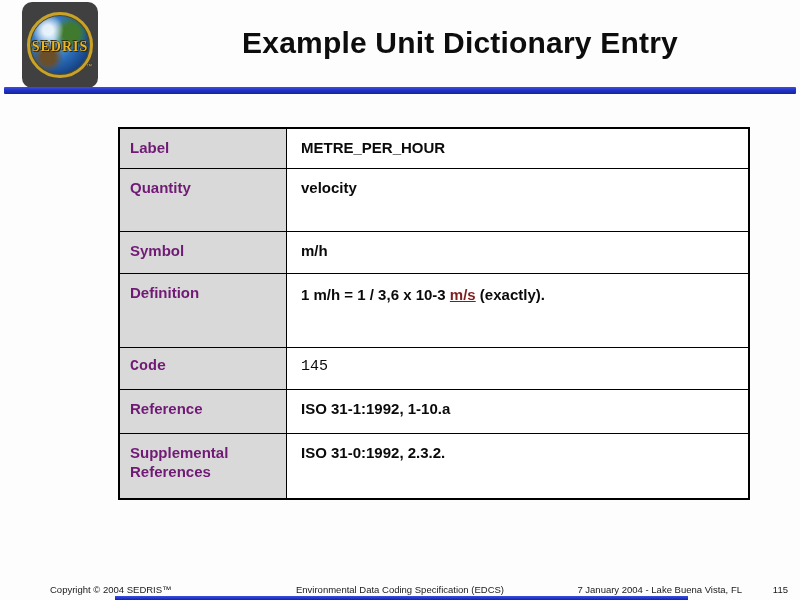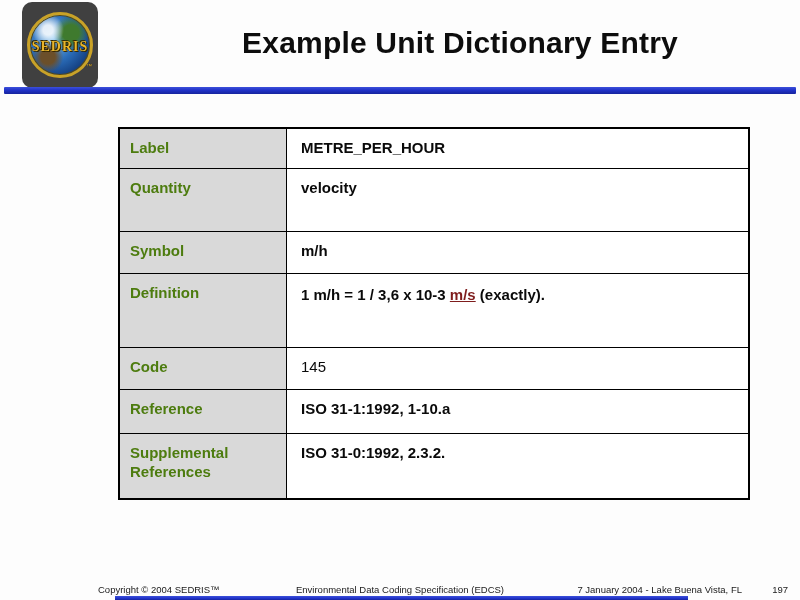--- a/index.html
+++ b/index.html
@@ -47,36 +47,36 @@
 
   
   .dict-table {
     position: absolute; left: 118px; top: 127px; width: 632px;
     border: 2px solid #000; background: #fff;
   }
   .dict-row { display: flex; border-bottom: 1px solid #000; }
   .dict-row:last-child { border-bottom: none; }
   .dict-label {
     width: 167px; flex: 0 0 167px; background: #d9d9d9; border-right: 1px solid #000;
-    font-weight: bold; font-size: 15px; color: #4d7c0f;
+    font-weight: bold; font-size: 15px; color: #701a75;
     padding: 9px 6px 0 10px; line-height: 19px;
   }
   .dict-value {
     flex: 1; font-size: 15px; color: #0a0a0a; padding: 9px 6px 0 14px; line-height: 19px;
     font-weight: bold;
   }
   .r1 { height: 40px; } .r2 { height: 42px; } .r3 { height: 63px; } .r4 { height: 74px; }
-  .r5 { height: 35px; } .r6 { height: 42px; } .r7 { height: 44px; } .r8 { height: 64px; }
+  .r5 { height: 35px; } .r6 { height: 42px; font-family: Liberation Mono, monospace; } .r7 { height: 44px; } .r8 { height: 64px; }
   .def-line { line-height: 24px; }
   .value-normal { font-weight: normal; }
   a.dict-link { color: #7f1d1d; font-weight: bold; text-decoration: underline; cursor: pointer; }
 
   
   .footer { position: absolute; left: 0; right: 0; top: 584px; height: 14px; font-size: 9.5px; color: #1a1a1a; }
-  .footer-left   { position: absolute; left: 50px; top: 0; margin-left: 48px; }
+  .footer-left   { position: absolute; left: 50px; top: 0; }
   .footer-center { position: absolute; left: 0; right: 0; top: 0; text-align: center; }
   .footer-date   { position: absolute; right: 58px; top: 0; }
   .footer-page   { position: absolute; right: 12px; top: 0; }
   .bottom-rule {
     position: absolute; left: 115px; width: 573px; top: 596px; height: 4px;
     background: linear-gradient(180deg, #3c50da 0%, #2133c9 60%, #16249e 100%);
   }
 </style>
 </head>
 <body>
@@ -131,17 +131,17 @@
       <div class="dict-label">Supplemental References</div>
       <div class="dict-value">ISO 31-0:1992, 2.3.2.</div>
     </div>
 
   </div>
 
   <div class="footer">
     <span class="footer-left">Copyright © 2004 SEDRIS™</span>
     <span class="footer-center">Environmental Data Coding Specification (EDCS)</span>
     <span class="footer-date">7 January 2004 - Lake Buena Vista, FL</span>
-    <span class="footer-page">197</span>
+    <span class="footer-page">115</span>
   </div>
   <div class="bottom-rule"></div>
 
 </div>
 
 </body></html>

